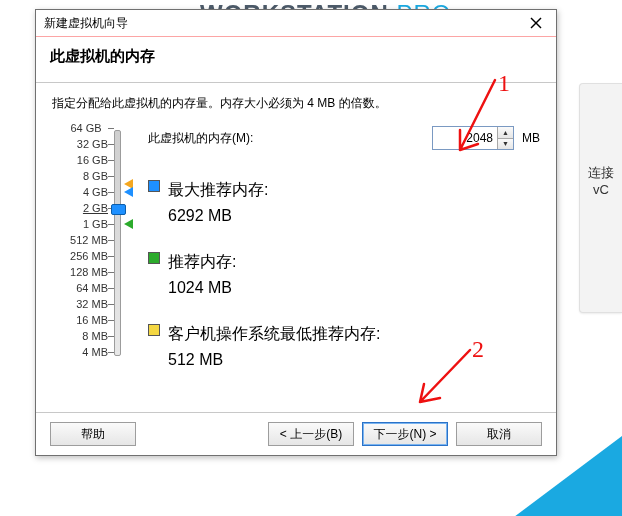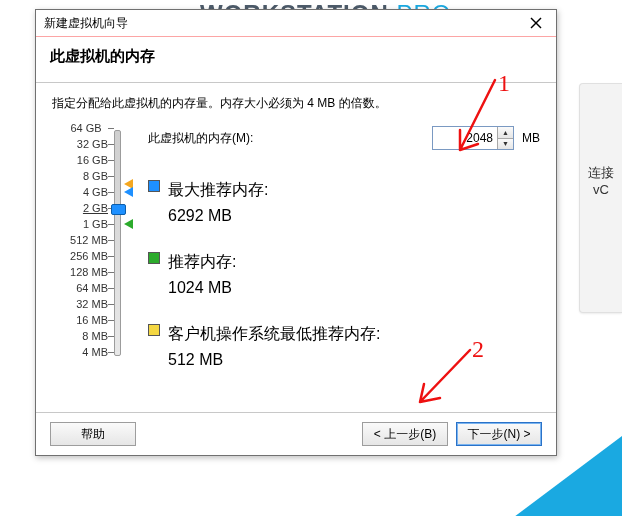--- a/index.html
+++ b/index.html
@@ -334,20 +334,21 @@
         </div>
       </div>
     </div>
   </div>
 
   <div class="button-bar">
     <button class="btn">帮助</button>
     <div class="spacer"></div>
     <button class="btn">&lt; 上一步(B)</button>
     <button class="btn default">下一步(N) &gt;</button>
+    <button class="btn">取消</button>
   </div>
 </div>
 
 <div class="anno" style="left:450px; top:70px;">
   <svg width="60" height="100">
     <path d="M45 10 L10 80 M10 80 L10 60 M10 80 L28 74" stroke="#e11" stroke-width="2.5" fill="none" stroke-linecap="round"></path>
   </svg>
   <span style="position:absolute; left:48px; top:0;">1</span>
 </div>
 <div class="anno" style="left:410px; top:340px;">

